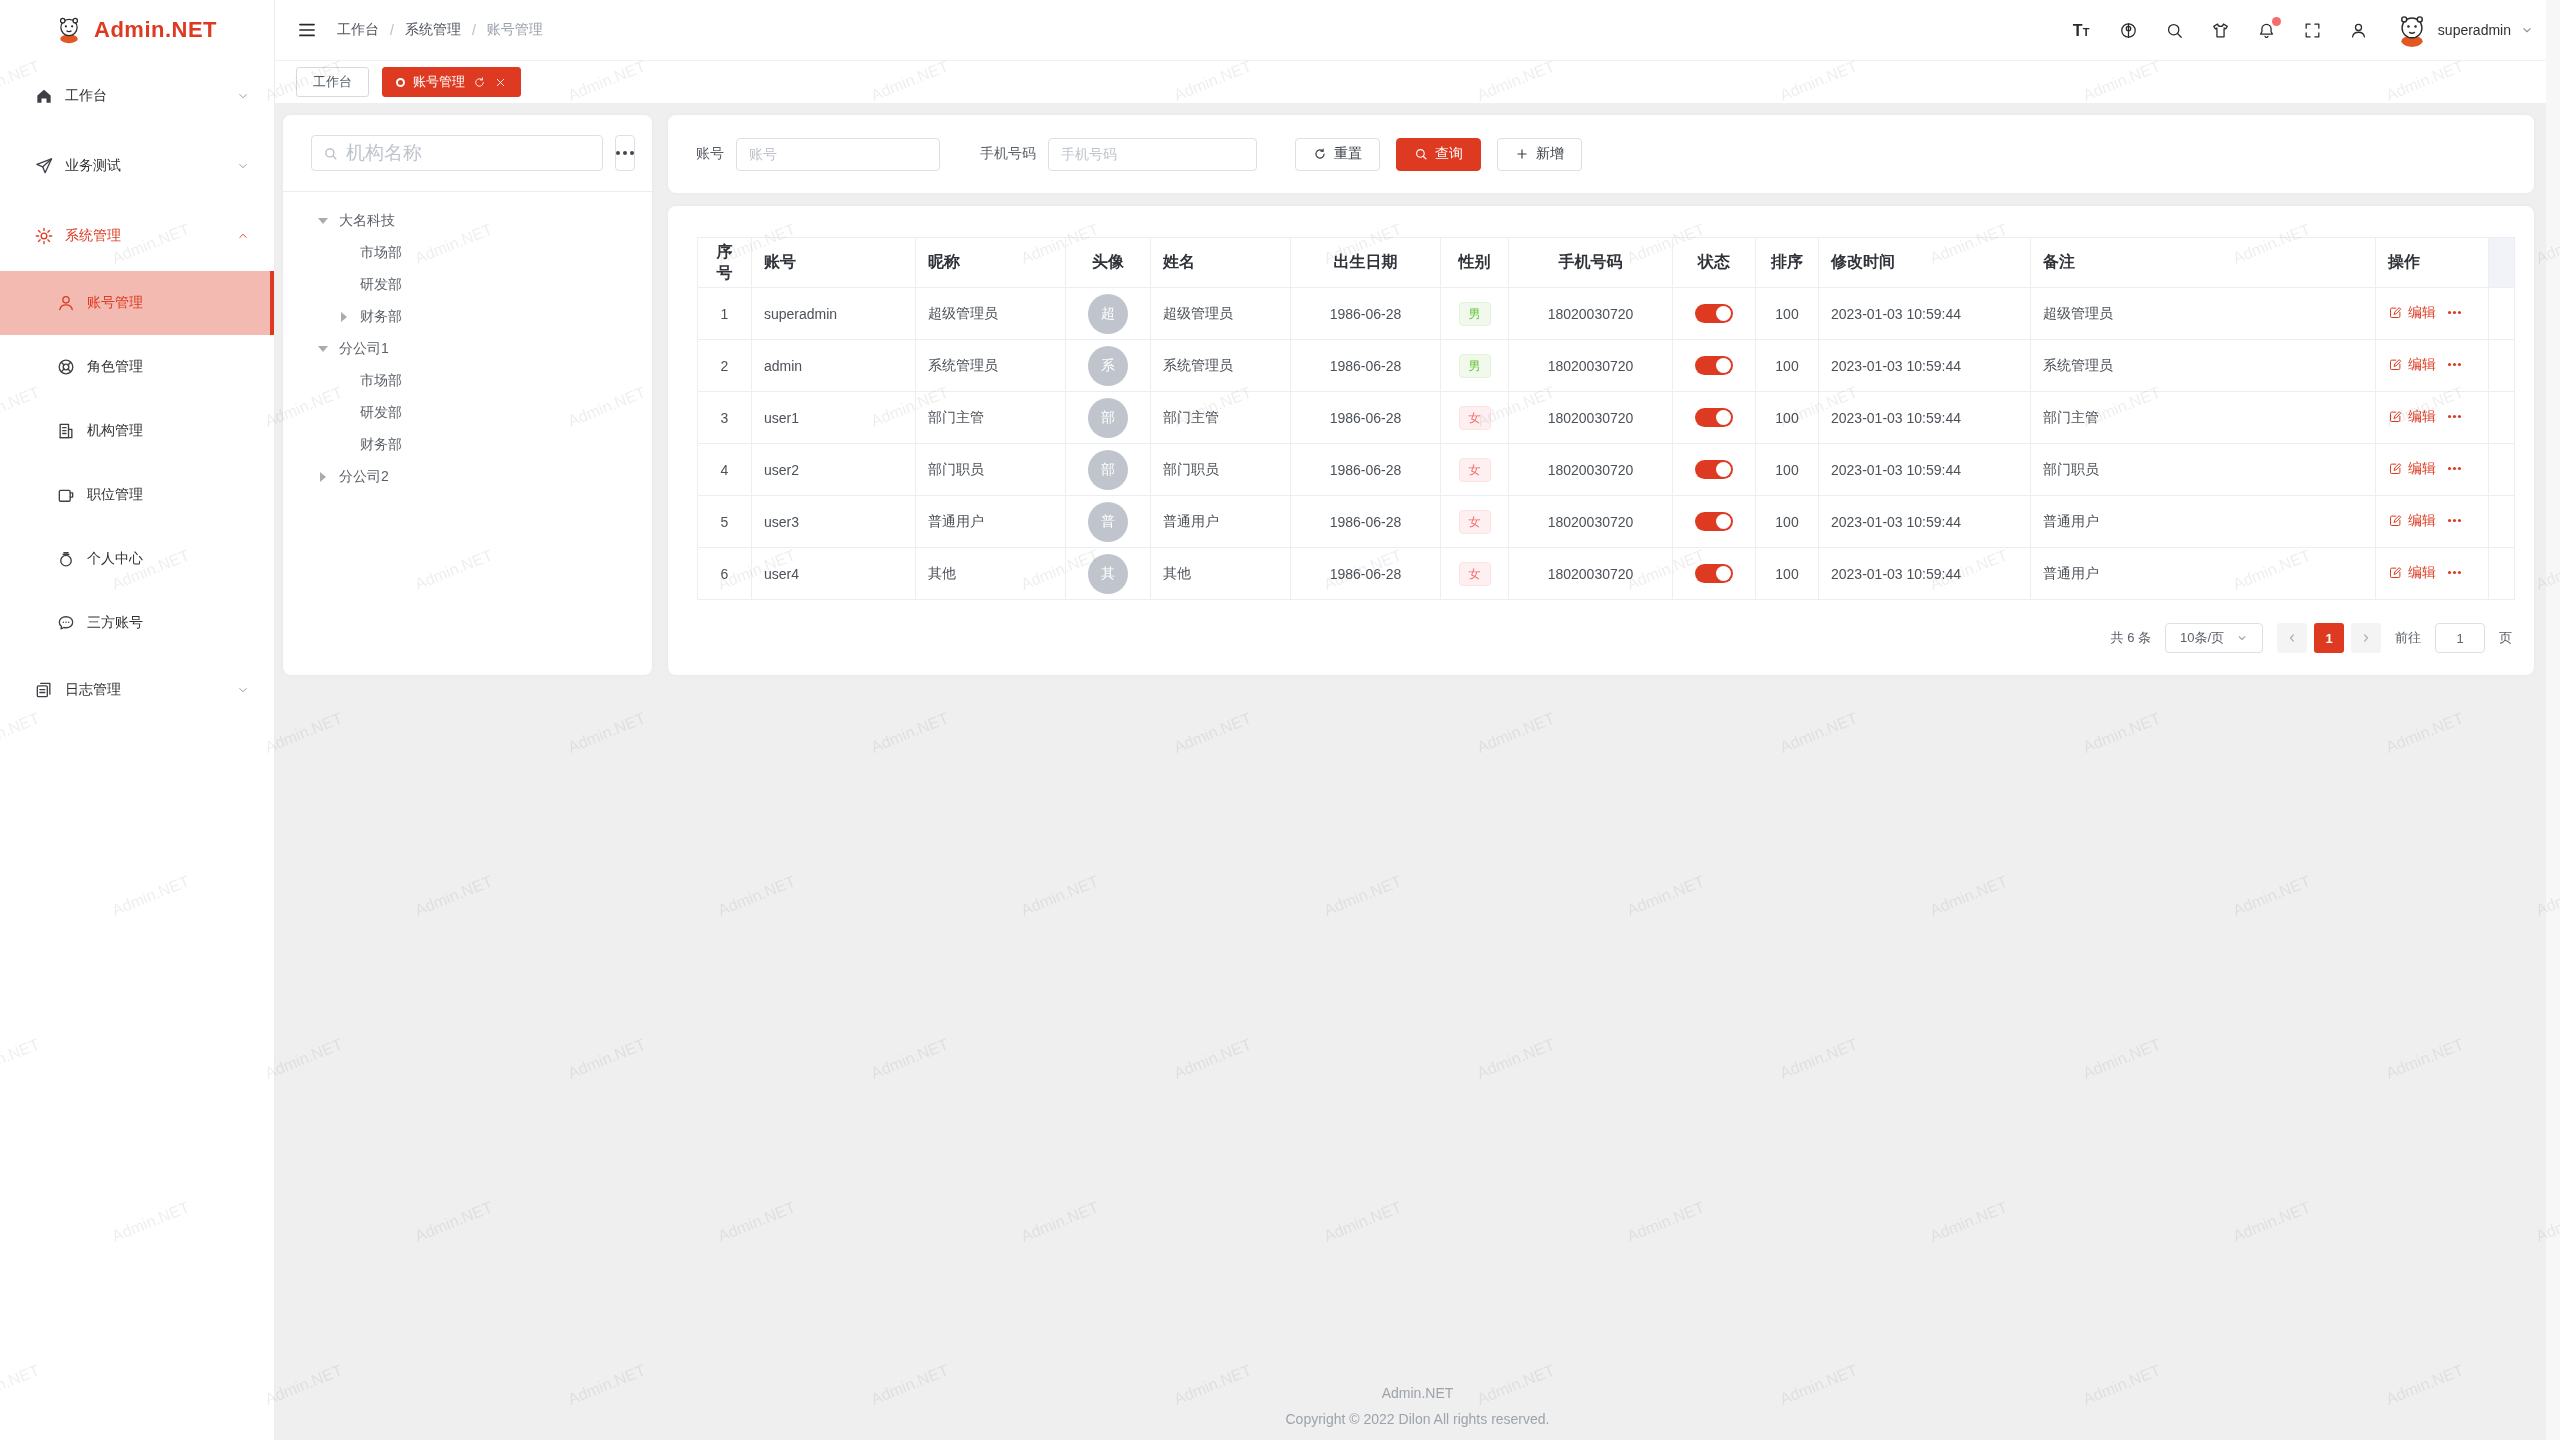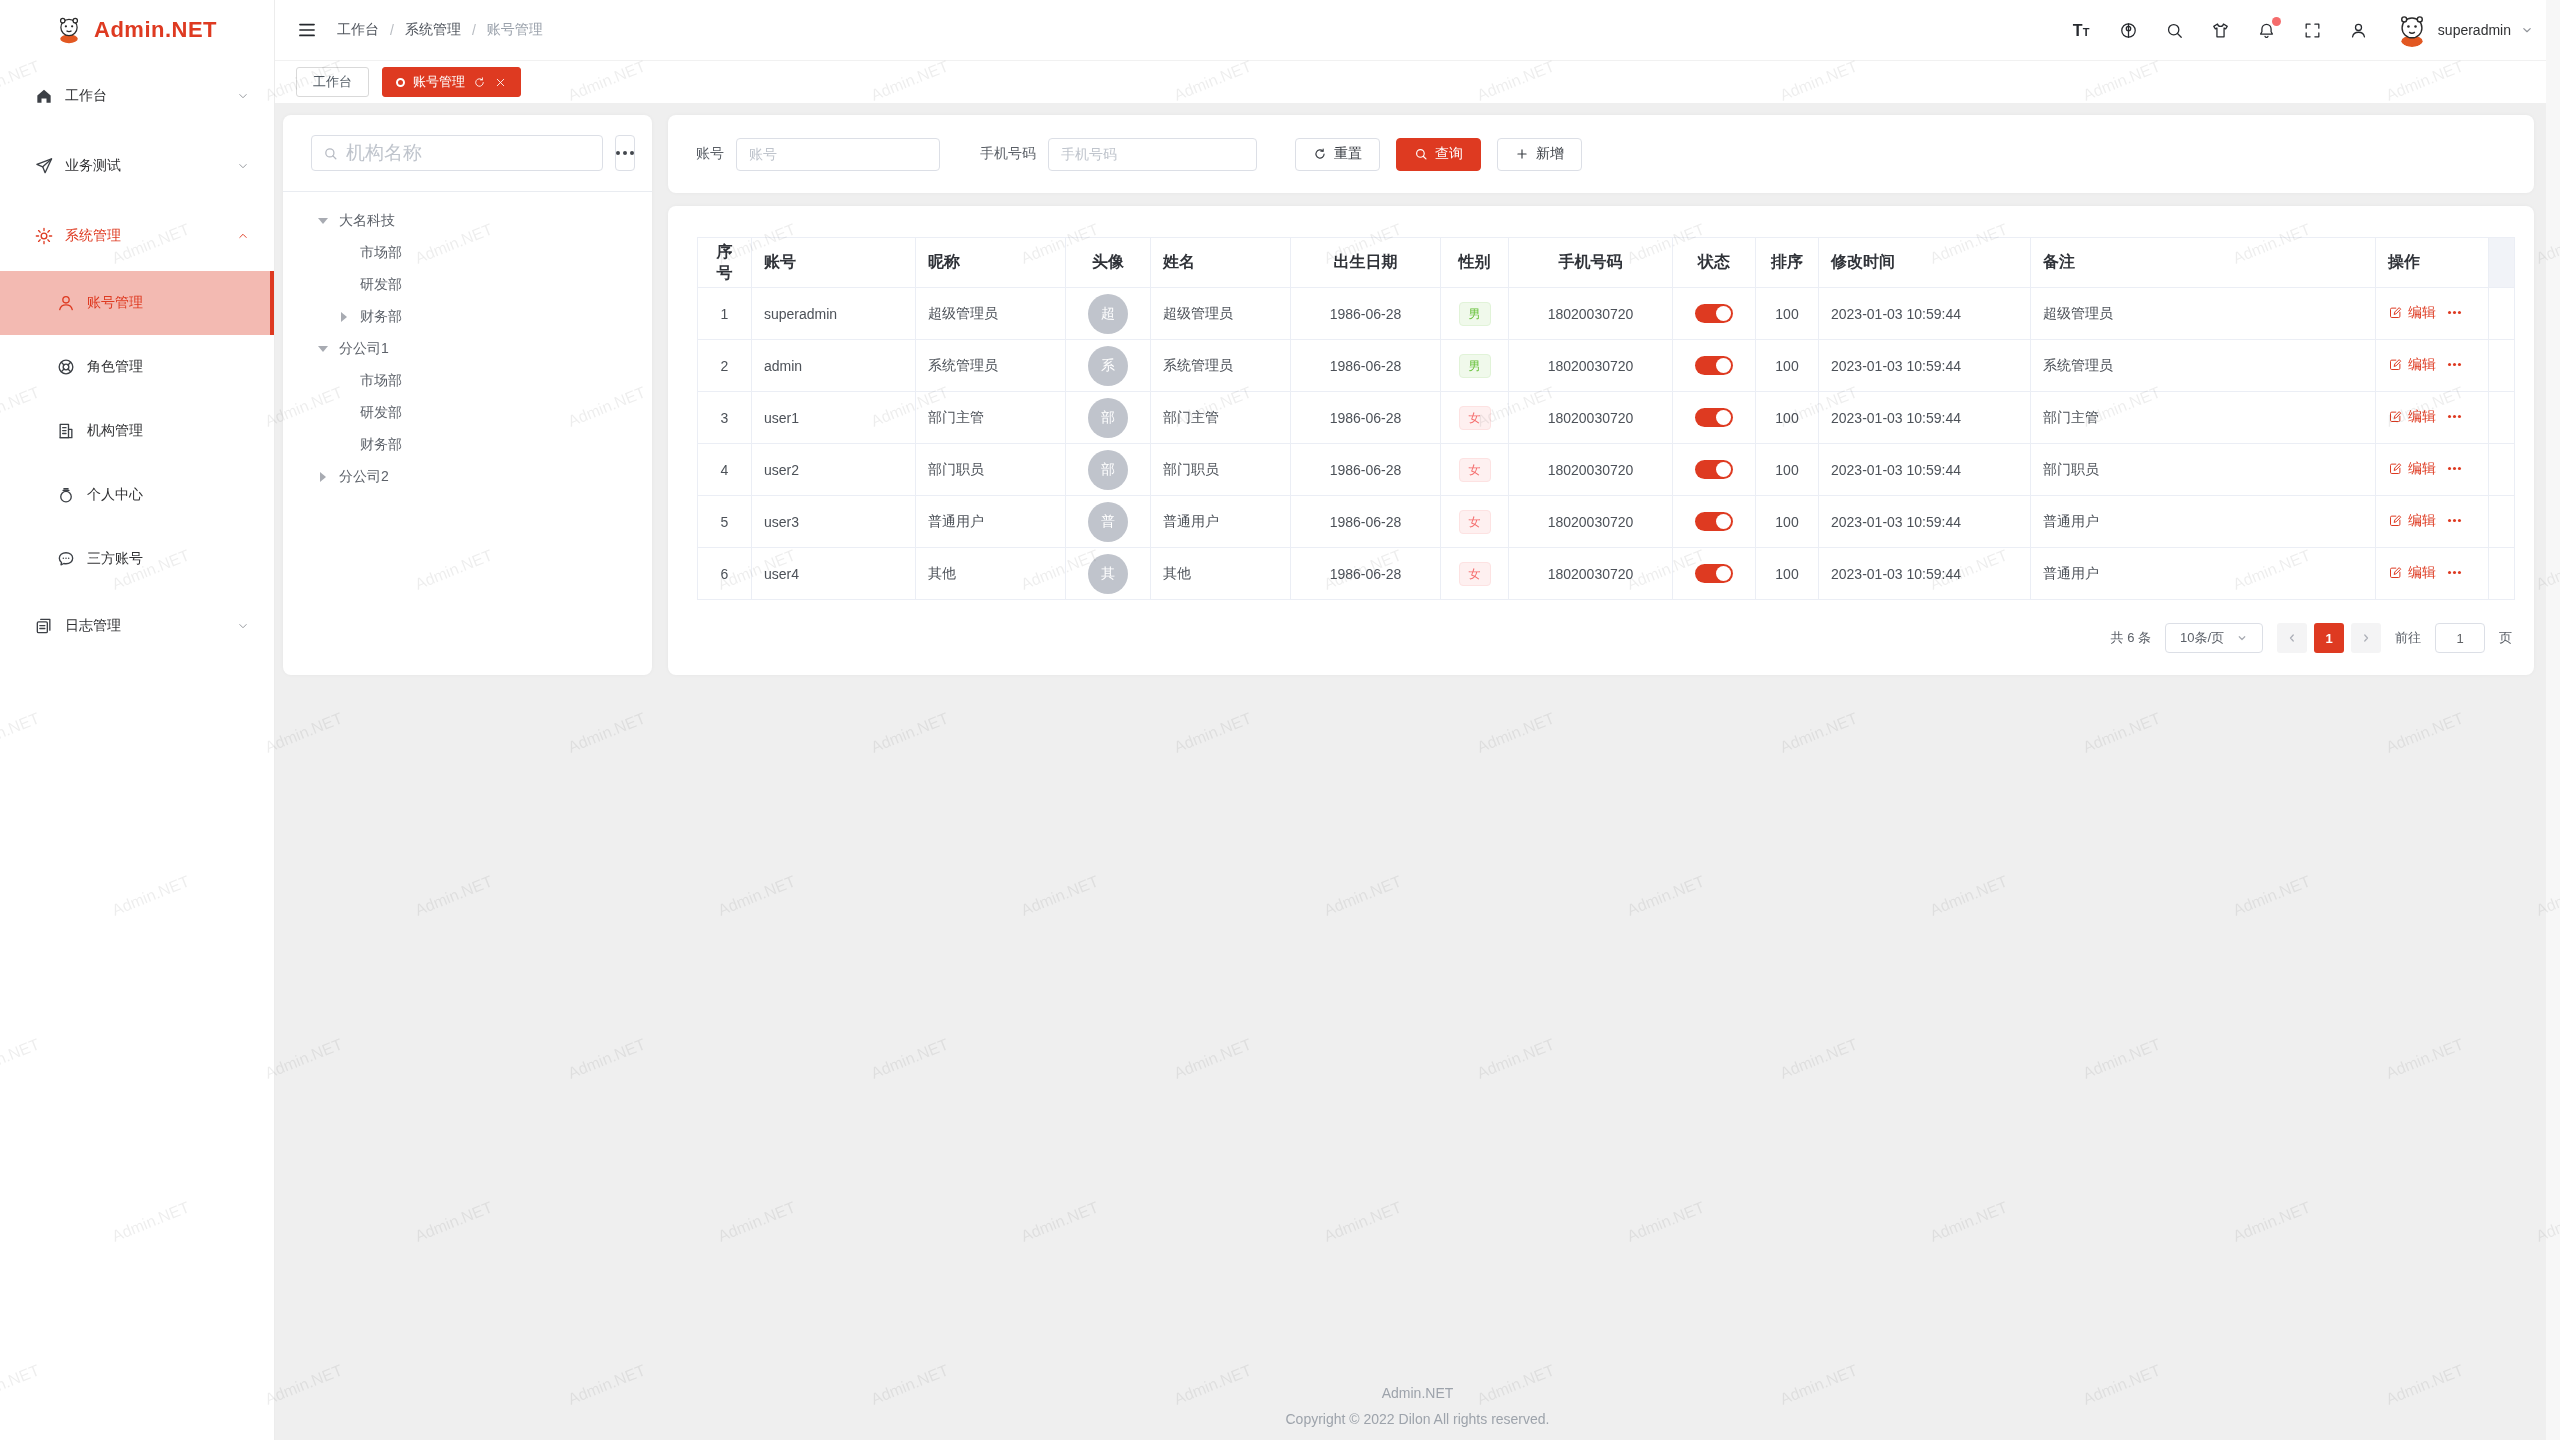--- a/index.html
+++ b/index.html
@@ -203,20 +203,29 @@
           <span class="mi-label">角色管理</span>
         </div>
         <div class="menu-item level1">
           <span class="mi-icon">
             <svg viewBox="0 0 24 24" fill="none" stroke="currentColor" stroke-width="1.6" stroke-linecap="round" stroke-linejoin="round">
               <rect x="5" y="4" width="10" height="16"></rect>
               <path d="M8 8h4M8 11.5h4M8 15h4M15 10h4v10H5"></path>
             </svg>
           </span>
           <span class="mi-label">机构管理</span>
+        </div>
+        <div class="menu-item level1">
+          <span class="mi-icon">
+            <svg viewBox="0 0 24 24" fill="none" stroke="currentColor" stroke-width="1.6" stroke-linecap="round" stroke-linejoin="round">
+              <rect x="4" y="6.5" width="13" height="13" rx="1.5"></rect>
+              <path d="M17 9.5h3v5h-3"></path>
+            </svg>
+          </span>
+          <span class="mi-label">职位管理</span>
         </div>
         <div class="menu-item level1">
           <span class="mi-icon">
             <svg viewBox="0 0 24 24" fill="none" stroke="currentColor" stroke-width="1.6" stroke-linecap="round" stroke-linejoin="round">
               <circle cx="12" cy="14" r="6.3"></circle>
               <path d="M8.5 6.5h7M9.5 4.5h5"></path>
             </svg>
           </span>
           <span class="mi-label">个人中心</span>
         </div>

